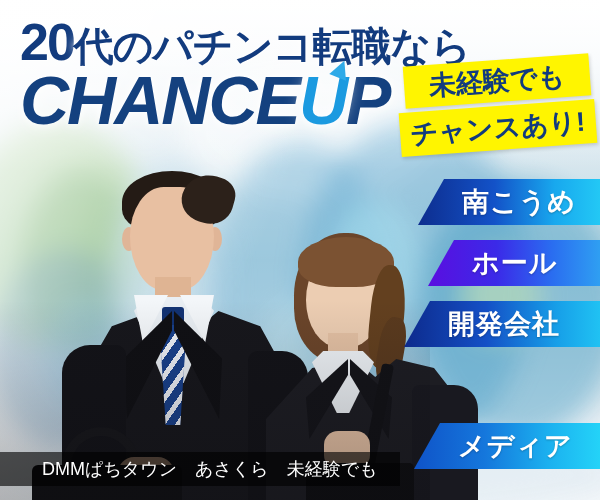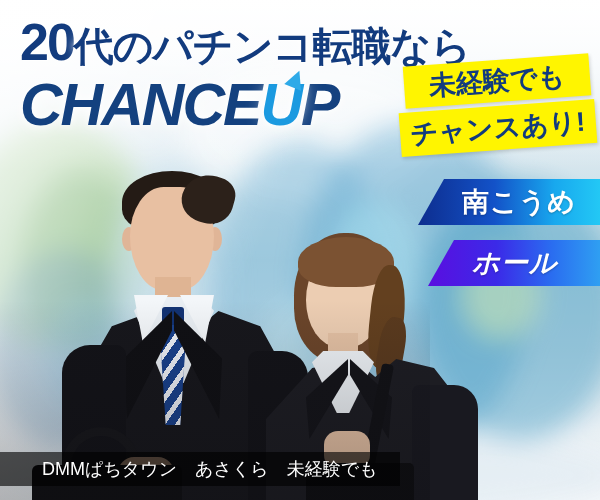--- a/index.html
+++ b/index.html
@@ -120,23 +120,23 @@
     font-size:40px; line-height:1;
     font-weight:bold;
     color:#123b7e;
     letter-spacing:-1px;
     white-space:nowrap;
     text-shadow:0 0 6px rgba(255,255,255,.95), 0 0 14px rgba(255,255,255,.85), 1px 1px 0 rgba(255,255,255,.8);
   }
   .headline .num { font-size:52px; letter-spacing:-2px; }
 
   .logo {
-    position:absolute; left:20px; top:76px;
-    white-space:nowrap;
-    font-size:59px; line-height:1;
+    position:absolute; left:20px; top:66px;
+    white-space:nowrap;
+    font-size:68px; line-height:1;
     font-weight:bold; font-style:italic;
     letter-spacing:-2px;
     text-shadow:0 0 8px rgba(255,255,255,.95), 0 0 18px rgba(255,255,255,.8);
   }
   .logo .w1 { color:#14417f; }
   .logo .u  { color:#1b9ae0; position:relative; display:inline-block; }
   .logo .u .arrow {
     position:absolute; right:-4px; top:-6px;
     width:0; height:0;
     border-left:9px solid transparent;
@@ -169,21 +169,21 @@
     color:#ffffff;
     font-weight:bold;
     font-size:27px;
     letter-spacing:1px;
     white-space:nowrap;
     clip-path:polygon(26px 0, 100% 0, 100% 100%, 0 100%);
     box-shadow:0 1px 5px rgba(0,0,0,.22);
     text-shadow:0 1px 2px rgba(0,0,0,.25);
   }
   #cat0 { top:179px; width:182px; background:linear-gradient(90deg,#0d2d8e 0%,#1352c8 42%,#18a8ee 75%,#23c8f5 100%); }
-  #cat1 { top:240px; width:172px; background:linear-gradient(90deg,#5a0ee0 0%,#3b2ae8 40%,#2a6df0 72%,#2f9ff2 100%);font-style:italic; }
+  #cat1 { top:240px; width:172px; background:linear-gradient(90deg,#5a0ee0 0%,#3b2ae8 40%,#2a6df0 72%,#2f9ff2 100%); }
   #cat2 { top:301px; width:196px; background:linear-gradient(90deg,#0d2a8c 0%,#1450c6 42%,#179fe8 78%,#20c2f3 100%); }
   #cat3 { top:362px; width:172px; background:linear-gradient(90deg,#6b12e6 0%,#4226ea 38%,#2f6cf0 72%,#3498f1 100%); }
   #cat4 { top:423px; width:186px; background:linear-gradient(90deg,#0f53c8 0%,#1577dc 38%,#1bb0ef 72%,#24d3f8 100%); }
 
   
   #caption {
     position:absolute; left:0; top:452px;
     width:400px; height:34px;
     background:rgba(0,0,0,.62);
     display:flex; align-items:center;
@@ -270,18 +270,24 @@
   <div class="badge" id="badge2">
     <span>チャンスあり!</span>
   </div>
 
   <div class="cat" id="cat0">
     <span>南こうめ</span>
   </div>
   <div class="cat" id="cat1">
     <span>ホール</span>
   </div>
+  <div class="cat" id="cat2">
+    <span>開発会社</span>
+  </div>
+  <div class="cat" id="cat4">
+    <span>メディア</span>
+  </div>
 
   <div id="caption">
     <span>DMMぱちタウン　あさくら　未経験でも</span>
   </div>
 
 </div>
 
 </body></html>

